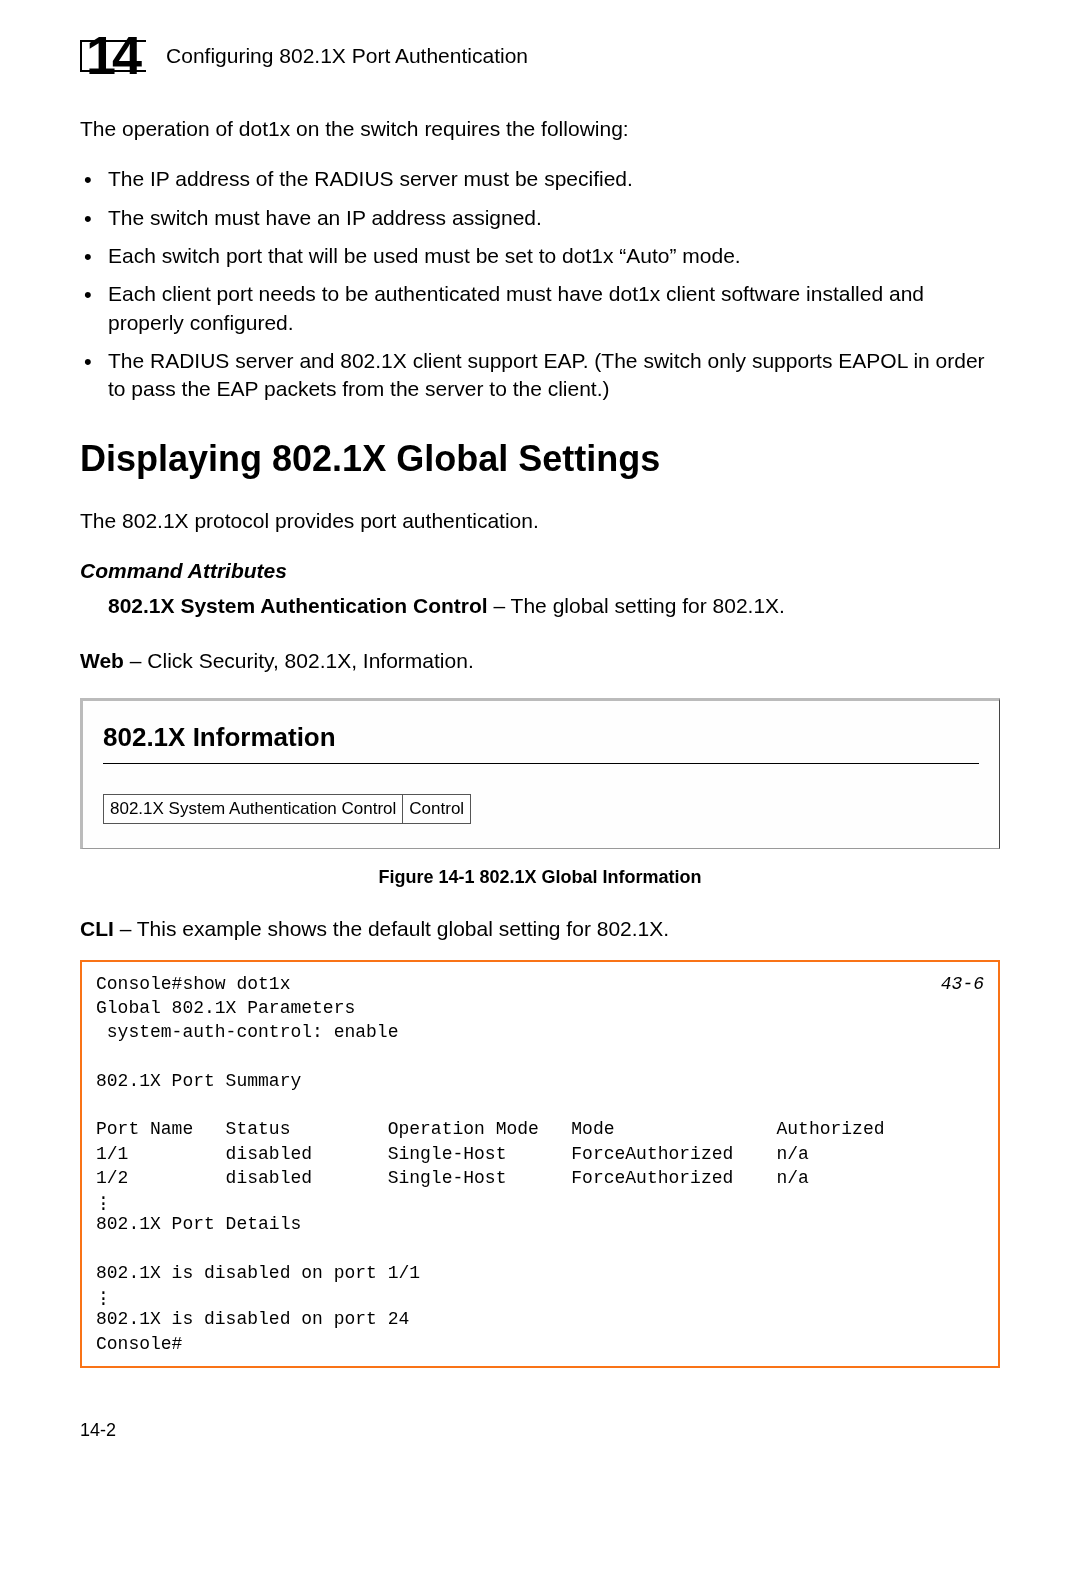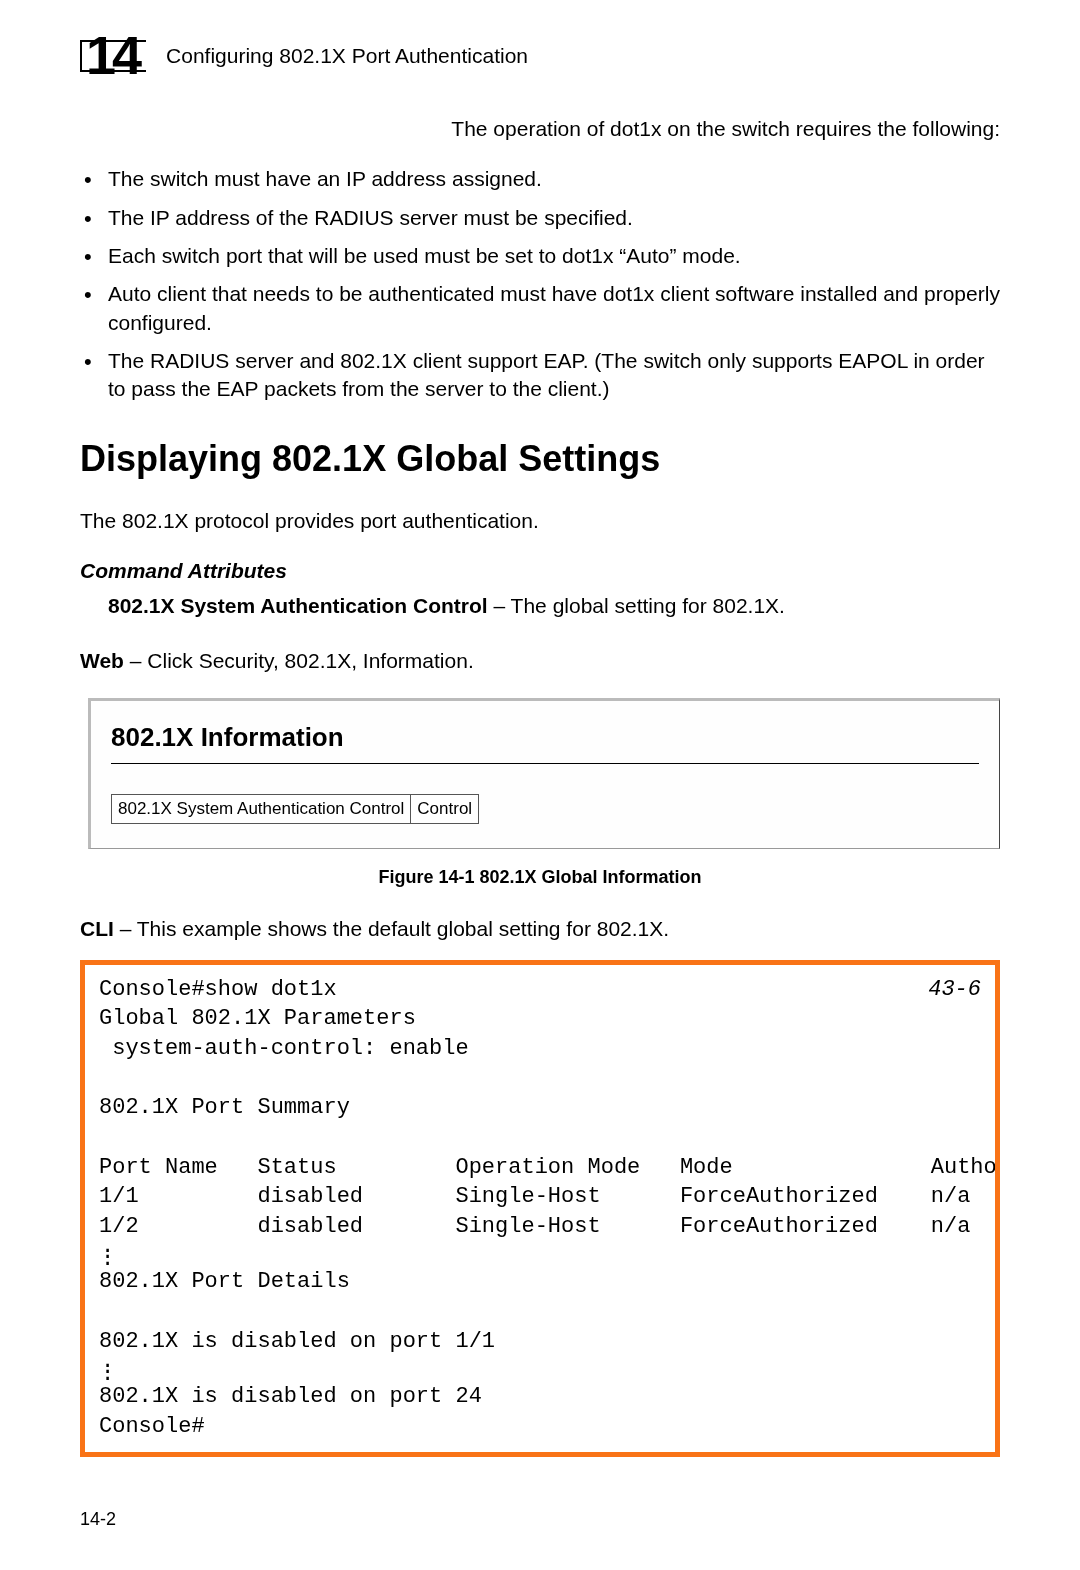--- a/index.html
+++ b/index.html
@@ -34,21 +34,20 @@
       line-height: 0.85;
       height: 32px;
       display: inline-flex;
       align-items: center;
     }
     .header-title {
       font-size: 21px;
     }
     .intro {
       margin-bottom: 22px;
-      text-align: right;
     }
     .bullet-list {
       list-style: none;
       padding-left: 28px;
       margin-bottom: 30px;
     }
     .bullet-list li {
       position: relative;
       margin-bottom: 10px;
       line-height: 1.35;
@@ -83,21 +82,20 @@
       font-weight: bold;
     }
     .info-panel {
       border: 1px solid #999;
       border-left: 3px solid #bbb;
       border-top: 3px solid #bbb;
       border-right: 1px solid #444;
       background: #fefefe;
       padding: 18px 20px 24px 20px;
       margin-bottom: 10px;
-      margin-left: 8px;
     }
     .info-panel-title {
       font-size: 26px;
       font-weight: bold;
       margin-bottom: 8px;
     }
     .info-panel hr {
       border: none;
       border-top: 1px solid #000;
       margin-bottom: 28px;
@@ -124,23 +122,23 @@
       font-size: 18px;
       margin: 16px 0 24px 0;
     }
     .cli-line {
       margin-bottom: 16px;
     }
     .cli-line b {
       font-weight: bold;
     }
     .cli-output {
-      border: 5px solid #f97316;
+      border: 2px solid #f97316;
       font-family: "Courier New", monospace;
-      font-size: 22px;
+      font-size: 18px;
       padding: 10px 14px;
       white-space: pre;
       line-height: 1.35;
       overflow: hidden;
       margin-bottom: 50px;
     }
     .cli-ref {
       float: right;
       font-style: italic;
     }
@@ -162,24 +160,24 @@
 <body>
 
 <div class="header-row">
   <span class="chapter-num">14</span>
   <span class="header-title">Configuring 802.1X Port Authentication</span>
 </div>
 
 <p class="intro">The operation of dot1x on the switch requires the following:</p>
 
 <ul class="bullet-list">
+  <li>The IP address of the RADIUS server must be specified.</li>
   <li>The switch must have an IP address assigned.</li>
-  <li>The IP address of the RADIUS server must be specified.</li>
   <li>Each switch port that will be used must be set to dot1x “Auto” mode.</li>
-  <li>Auto client that needs to be authenticated must have dot1x client software installed and properly configured.</li>
+  <li>Each client port needs to be authenticated must have dot1x client software installed and properly configured.</li>
   <li>The RADIUS server and 802.1X client support EAP. (The switch only supports EAPOL in order to pass the EAP packets from the server to the client.)</li>
 </ul>
 
 <h1 class="section-title">Displaying 802.1X Global Settings</h1>
 
 <p class="sub-intro">The 802.1X protocol provides port authentication.</p>
 
 <p class="cmd-attr-title">Command Attributes</p>
 <p class="attr-line">
   <b>802.1X System Authentication Control</b><span> – The global setting for 802.1X.</span>

